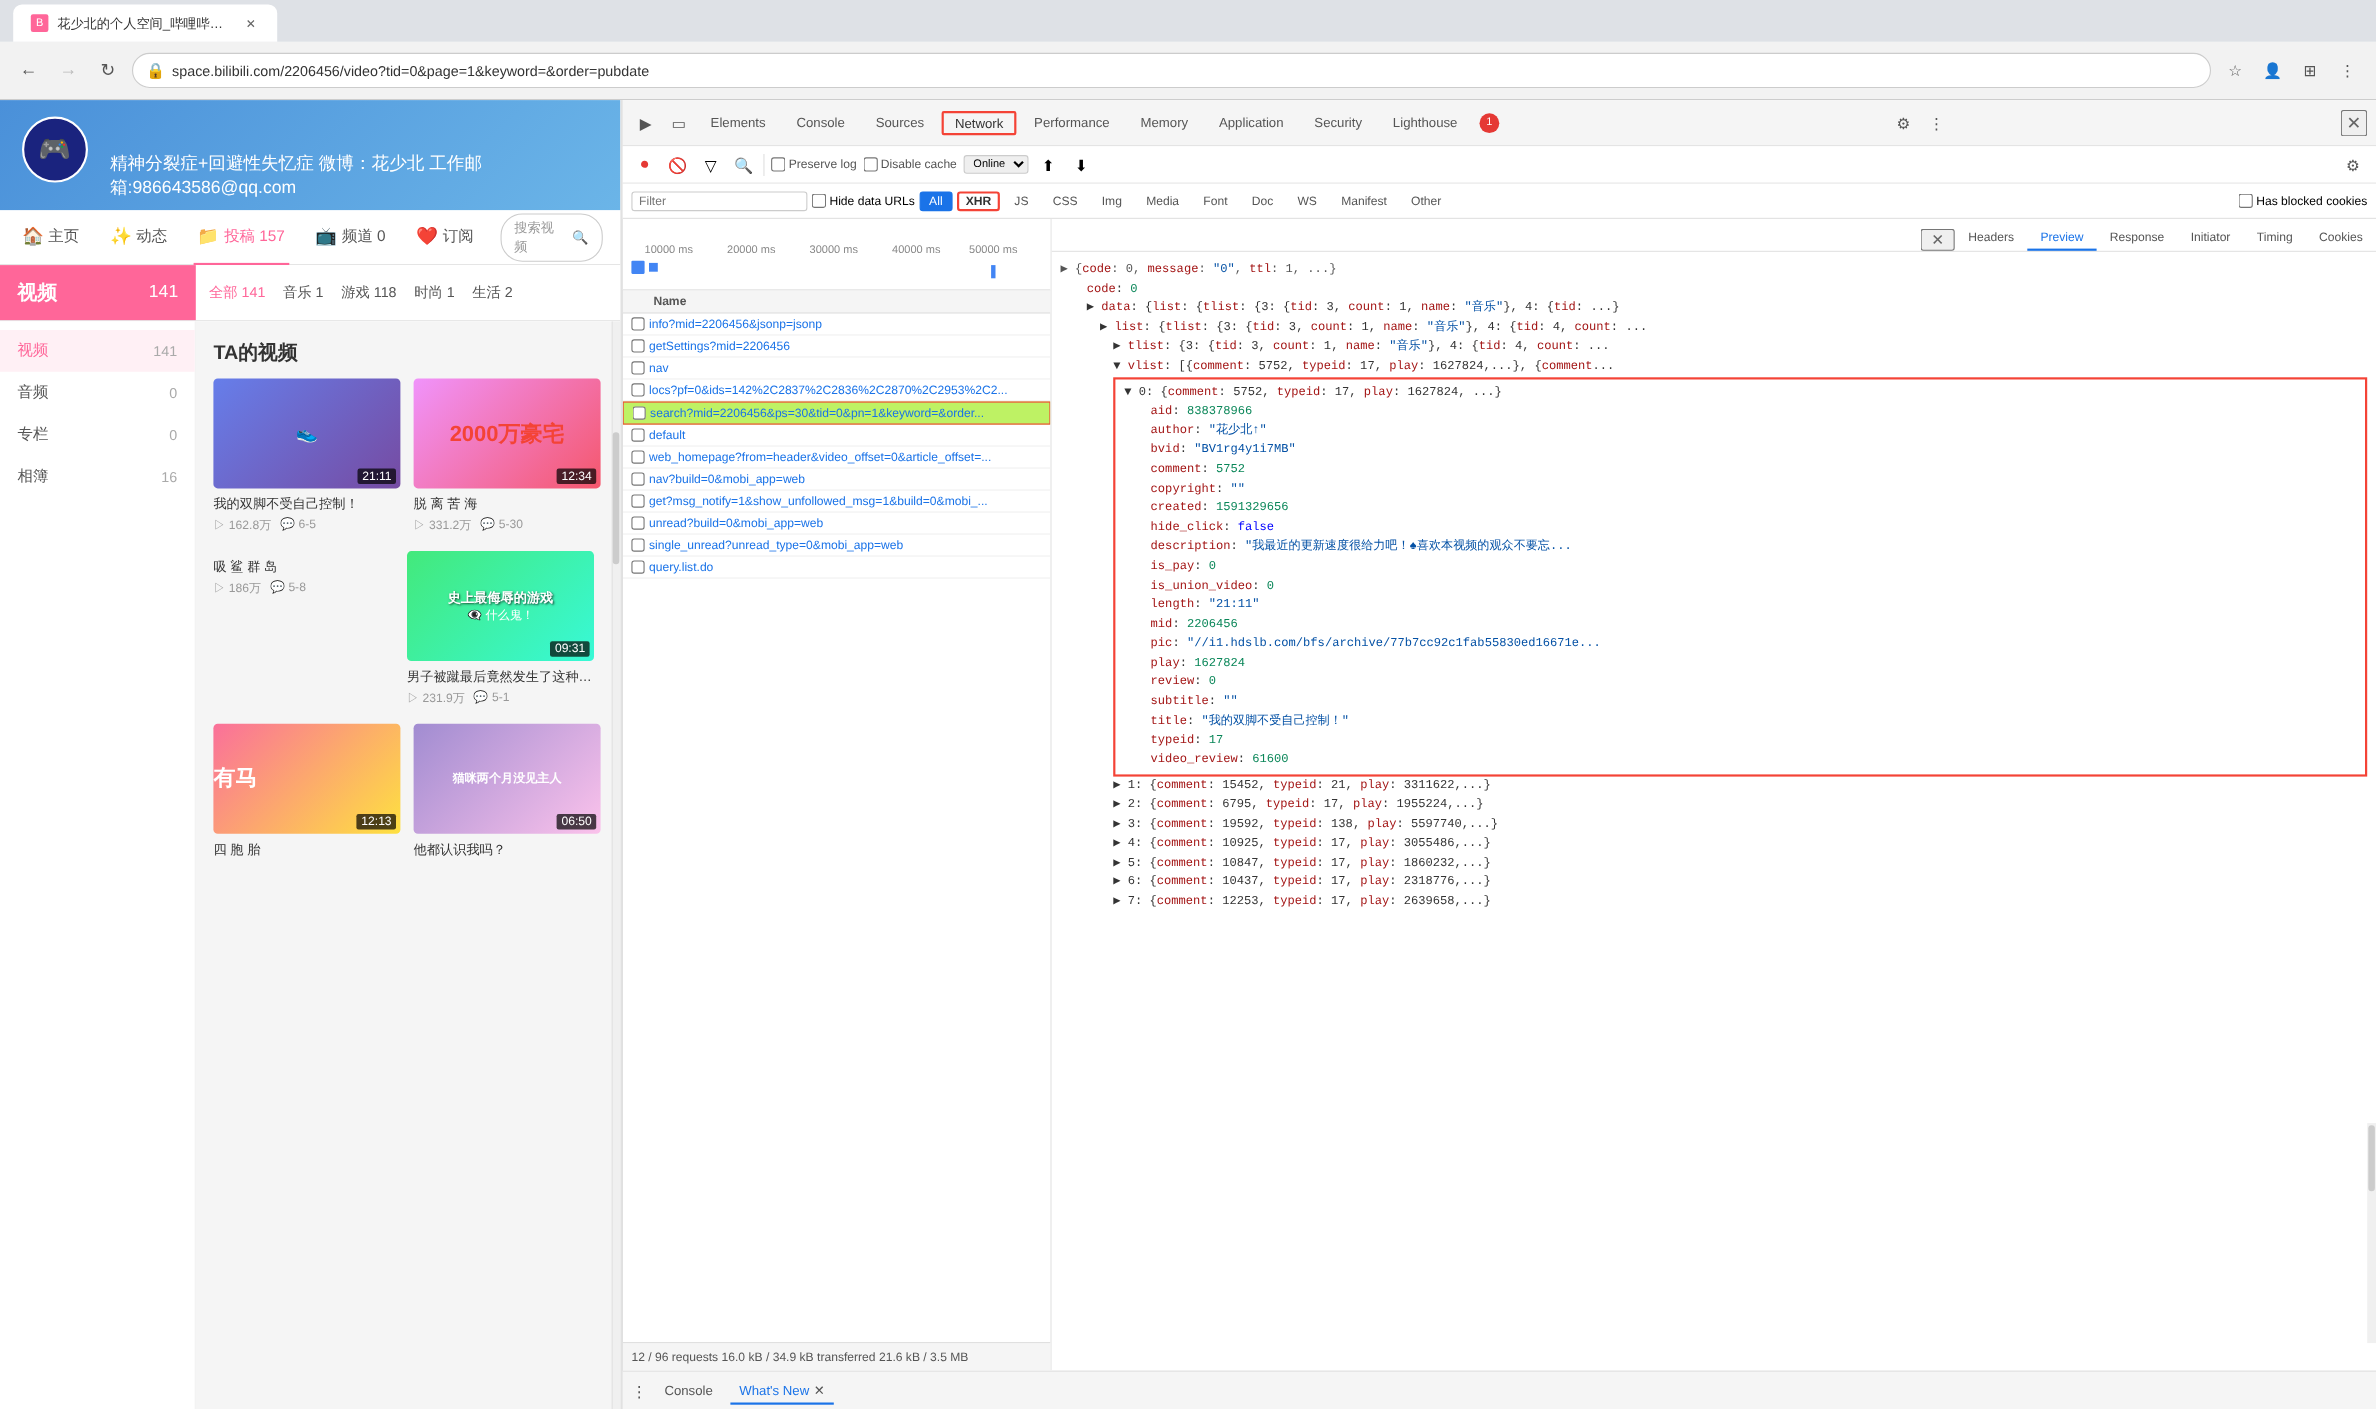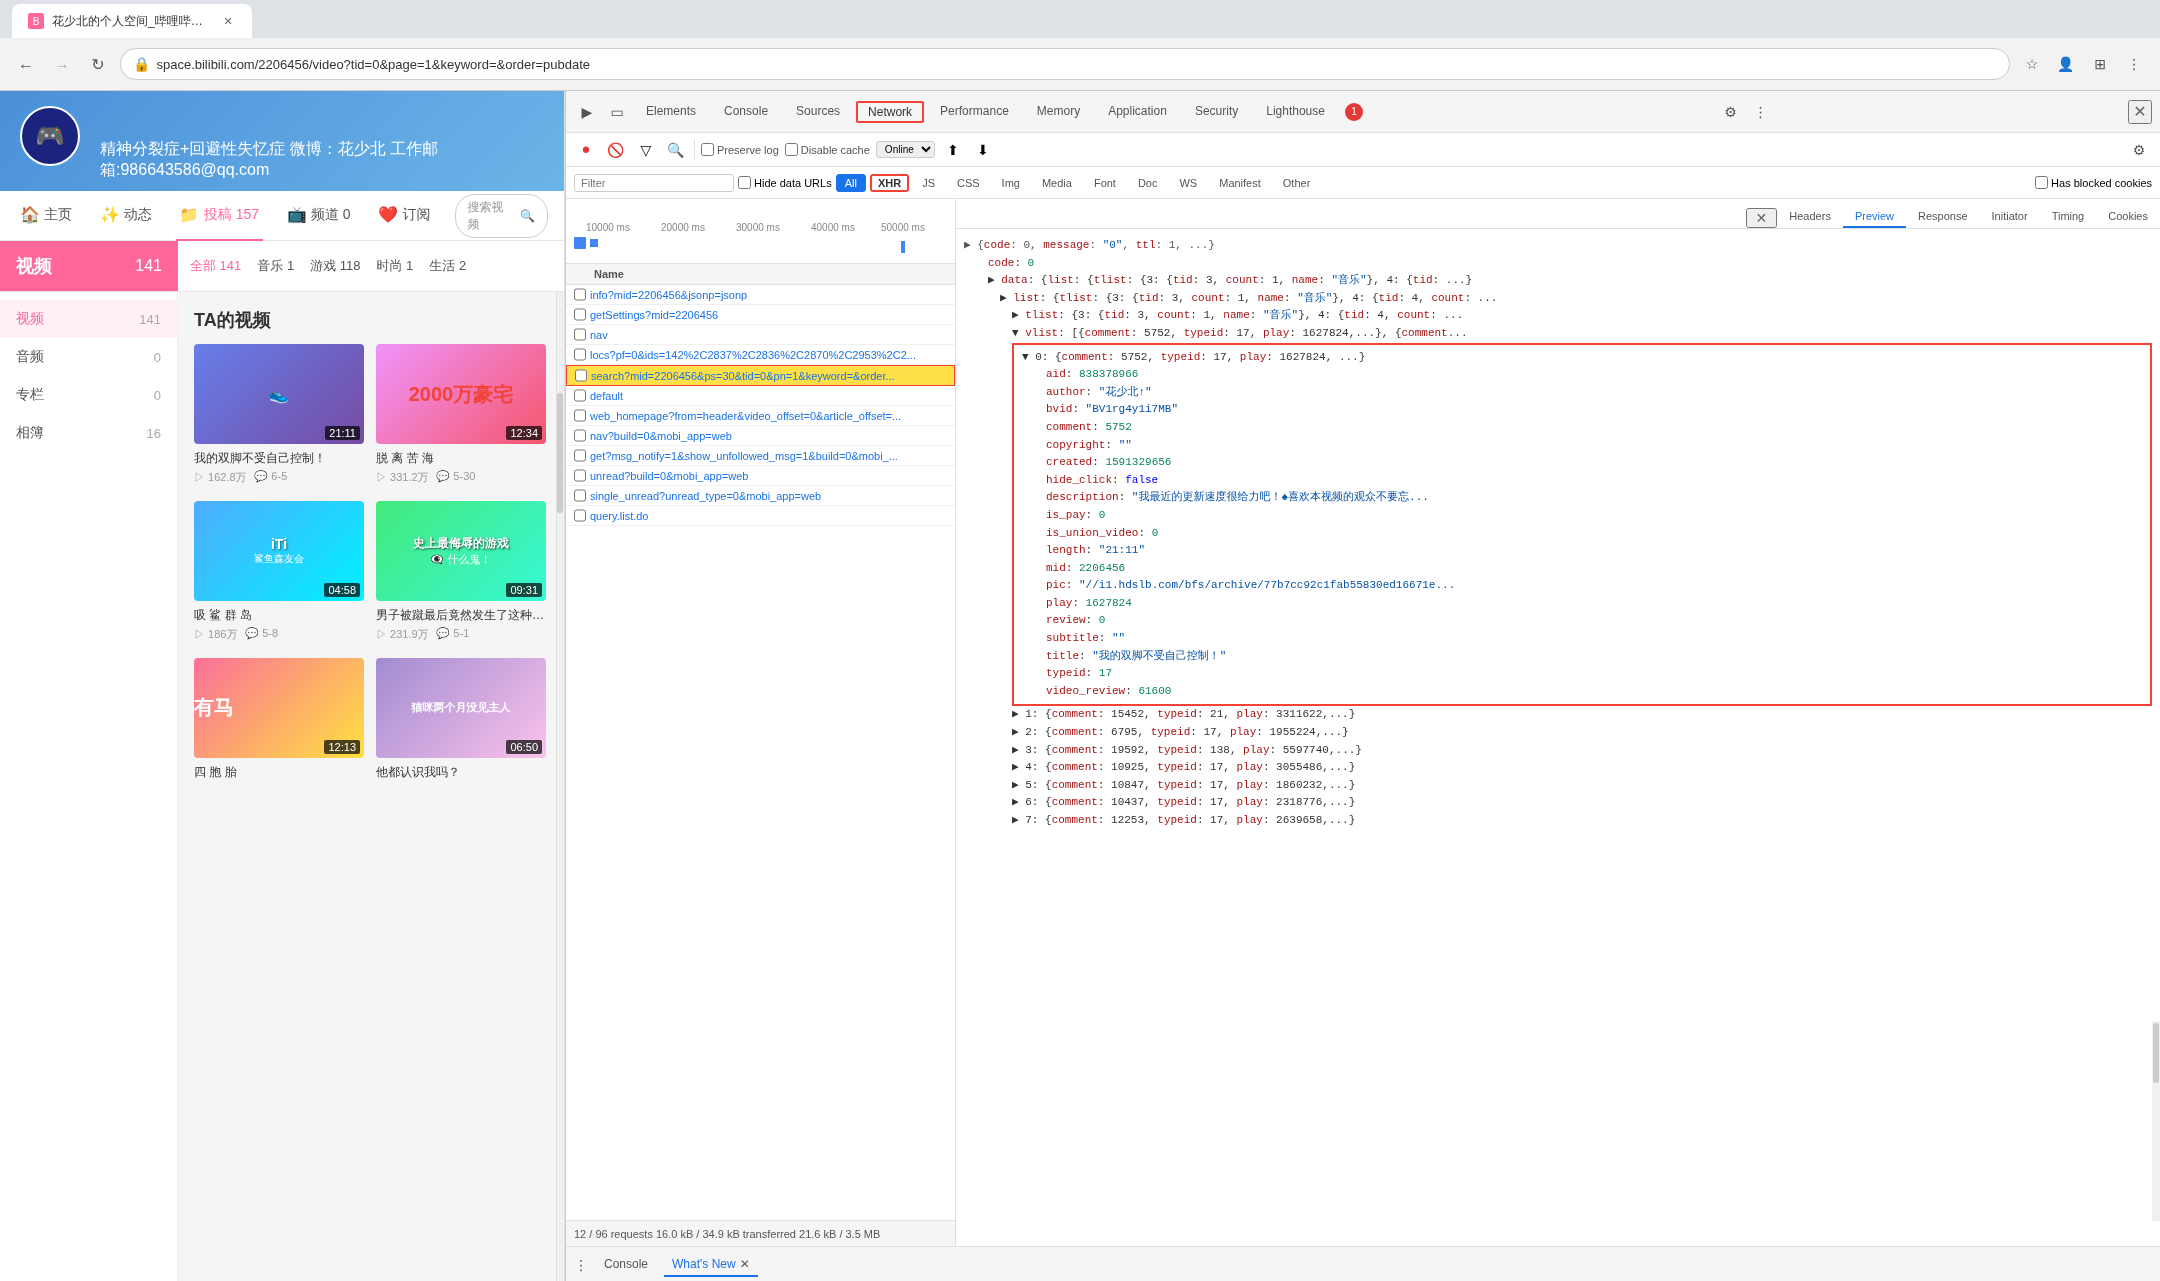--- a/index.html
+++ b/index.html
@@ -284,25 +284,20 @@
               <div class="video-meta">
                 <span>▷ 331.2万</span>
                 <span>💬 5-30</span>
               </div>
             </div>
           </div>
         </div>
 
         <div class="video-row">
           <div class="video-card">
-            <div class="video-thumb thumb-3" style="display:flex; flex-direction:column; align-items:center; justify-content:center;">
-              <span style="color:white; font-size:14px; font-weight:bold; text-shadow:1px 1px 2px rgba(0,0,0,0.5);">iTi</span>
-              <span style="color:white; font-size:10px;">鲨鱼森友会</span>
-              <div class="video-duration">04:58</div>
-            </div>
             <div class="video-info">
               <div class="video-title">吸 鲨 群 岛</div>
               <div class="video-meta">
                 <span>▷ 186万</span>
                 <span>💬 5-8</span>
               </div>
             </div>
           </div>
           <div class="video-card">
             <div class="video-thumb thumb-4" style="display:flex; flex-direction:column; align-items:center; justify-content:center; text-align:center; padding:4px;">
@@ -452,21 +447,21 @@
             <span class="req-name">getSettings?mid=2206456</span>
           </div>
           <div class="request-row">
             <input type="checkbox" class="req-checkbox" style="">
             <span class="req-name">nav</span>
           </div>
           <div class="request-row">
             <input type="checkbox" class="req-checkbox" style="">
             <span class="req-name">locs?pf=0&amp;ids=142%2C2837%2C2836%2C2870%2C2953%2C2...</span>
           </div>
-          <div class="request-row selected" style="background:#fde047; border: 1px solid #f44336; align-items: flex-end;">
+          <div class="request-row selected" style="background:#bef264; border: 1px solid #f44336; align-items: flex-end;">
             <input type="checkbox" class="req-checkbox" style="">
             <span class="req-name">search?mid=2206456&amp;ps=30&amp;tid=0&amp;pn=1&amp;keyword=&amp;order...</span>
           </div>
           <div class="request-row">
             <input type="checkbox" class="req-checkbox" style="">
             <span class="req-name">default</span>
           </div>
           <div class="request-row">
             <input type="checkbox" class="req-checkbox" style="">
             <span class="req-name">web_homepage?from=header&amp;video_offset=0&amp;article_offset=...</span>

